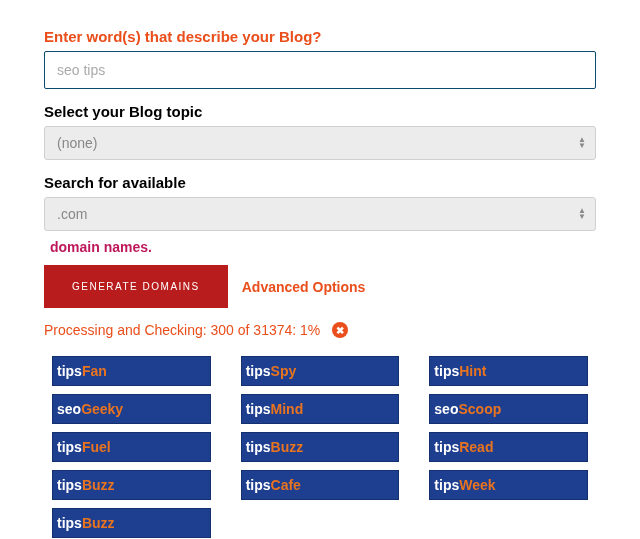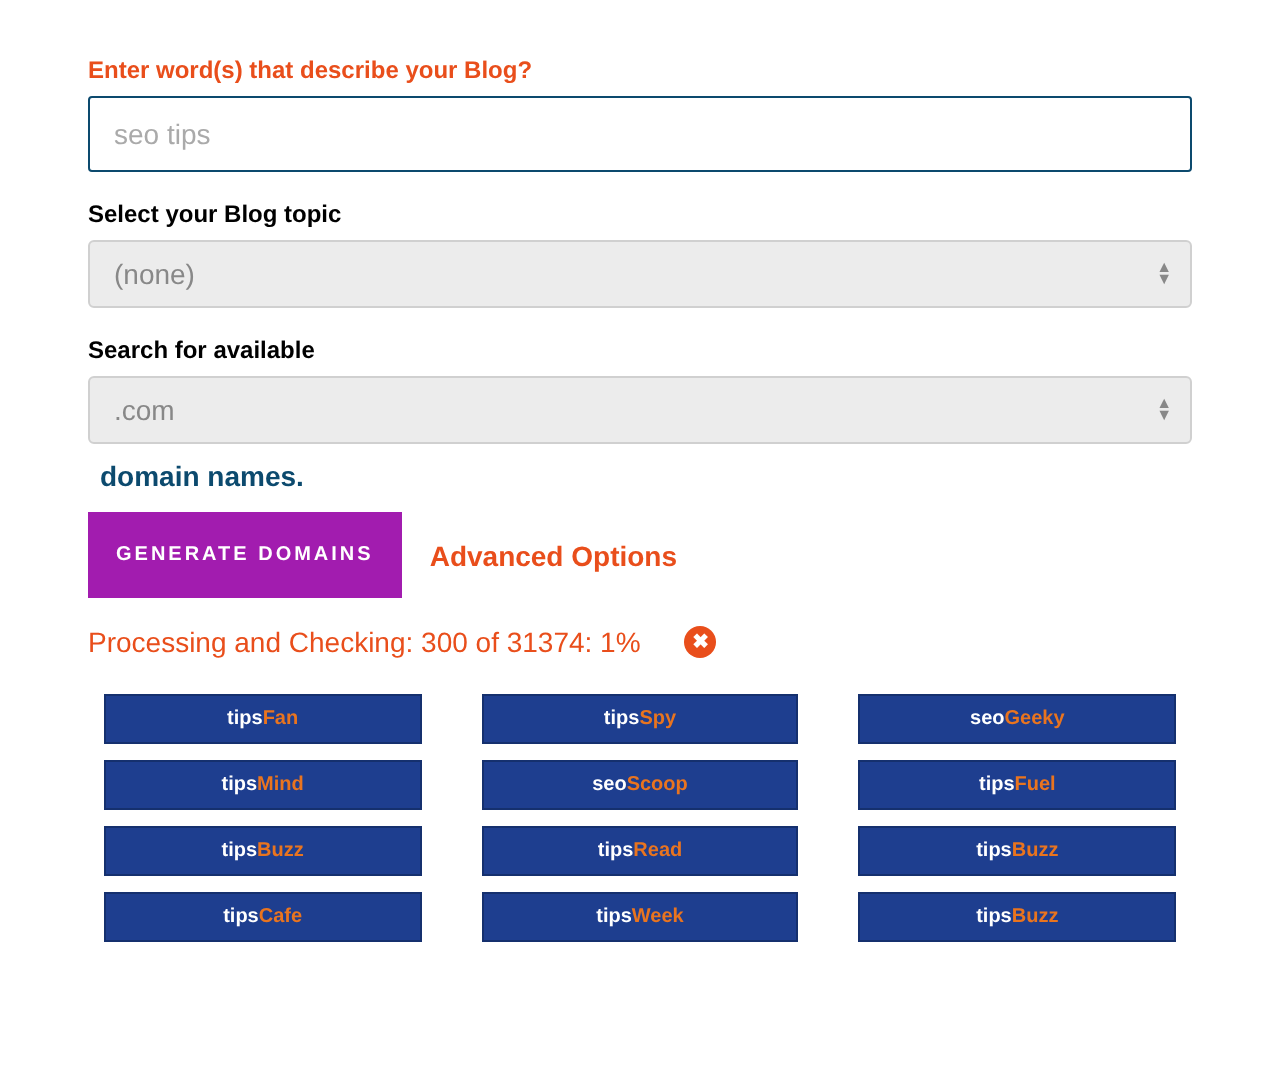--- a/index.html
+++ b/index.html
@@ -4,21 +4,21 @@
 <style>
   * { box-sizing: border-box; margin: 0; padding: 0; }
   body {
     font-family: Arial, Helvetica, sans-serif;
     background: #fff;
     width: 640px;
     padding: 28px 44px 20px 44px;
   }
   .label {
     font-weight: bold;
-    font-size: 12px;
+    font-size: 15px;
     color: #000;
     margin-bottom: 6px;
   }
   .label.orange { color: #E94E1B; }
   .text-input {
     width: 100%;
     padding: 10px 12px;
     font-size: 14px;
     color: #aaa;
     border: 1px solid #0c4a6e;
@@ -50,50 +50,50 @@
     flex-direction: column;
     align-items: center;
     font-size: 8px;
     line-height: 6px;
     color: #888;
     pointer-events: none;
   }
   .sublabel {
     font-weight: bold;
     font-size: 14px;
-    color: #0c4a6e;
+    color: #be185d;
     margin: 2px 0 10px 6px;
   }
   .action-row {
     display: flex;
     align-items: center;
     gap: 14px;
     margin: 10px 0 14px 0;
   }
   .btn-generate {
-    background: #a21caf;
+    background: #b91c1c;
     color: #fff;
     border: none;
-    padding: 16px 14px;
+    padding: 16px 28px;
     font-size: 10px;
     letter-spacing: 1.5px;
-    font-weight: bold;
+    font-weight: normal;
     cursor: pointer;
     font-family: Arial, Helvetica, sans-serif;
   }
   .adv-link {
     color: #E94E1B;
     font-weight: bold;
     font-size: 14px;
     cursor: pointer;
   }
   .status-row {
     display: flex;
     align-items: center;
-    gap: 22px;
+    gap: 12px;
     color: #E94E1B;
     font-size: 14px;
     margin-bottom: 18px;
   }
   .close-icon {
     display: inline-flex;
     width: 16px;
     height: 16px;
     background: #E94E1B;
     border-radius: 50%;
@@ -106,24 +106,23 @@
   }
   .grid {
     display: grid;
     grid-template-columns: repeat(3, 1fr);
     gap: 8px 30px;
     padding: 0 8px;
   }
   .tile {
     background: #1E3E8F;
     color: #fff;
-    text-align: center;
     padding: 6px 4px;
     font-weight: bold;
-    font-size: 10px;
+    font-size: 14px;
     cursor: pointer;
     border: 1px solid #15306e;
   }
   .tile .suf { color: #E9741F; }
   .spacer { height: 6px; }
 </style>
 </head>
 <body>
 
 
@@ -157,20 +156,21 @@
 </div>
 
 <div class="status-row">
   <span>Processing and Checking: 300 of 31374: 1%</span>
   <span class="close-icon">✖</span>
 </div>
 
 <div class="grid" id="results-grid">
     <div class="tile"><span>tips</span><span class="suf">Fan</span></div>
     <div class="tile"><span>tips</span><span class="suf">Spy</span></div>
+    <div class="tile"><span>tips</span><span class="suf">Hint</span></div>
     <div class="tile"><span>seo</span><span class="suf">Geeky</span></div>
     <div class="tile"><span>tips</span><span class="suf">Mind</span></div>
     <div class="tile"><span>seo</span><span class="suf">Scoop</span></div>
     <div class="tile"><span>tips</span><span class="suf">Fuel</span></div>
     <div class="tile"><span>tips</span><span class="suf">Buzz</span></div>
     <div class="tile"><span>tips</span><span class="suf">Read</span></div>
     <div class="tile"><span>tips</span><span class="suf">Buzz</span></div>
     <div class="tile"><span>tips</span><span class="suf">Cafe</span></div>
     <div class="tile"><span>tips</span><span class="suf">Week</span></div>
     <div class="tile"><span>tips</span><span class="suf">Buzz</span></div>

